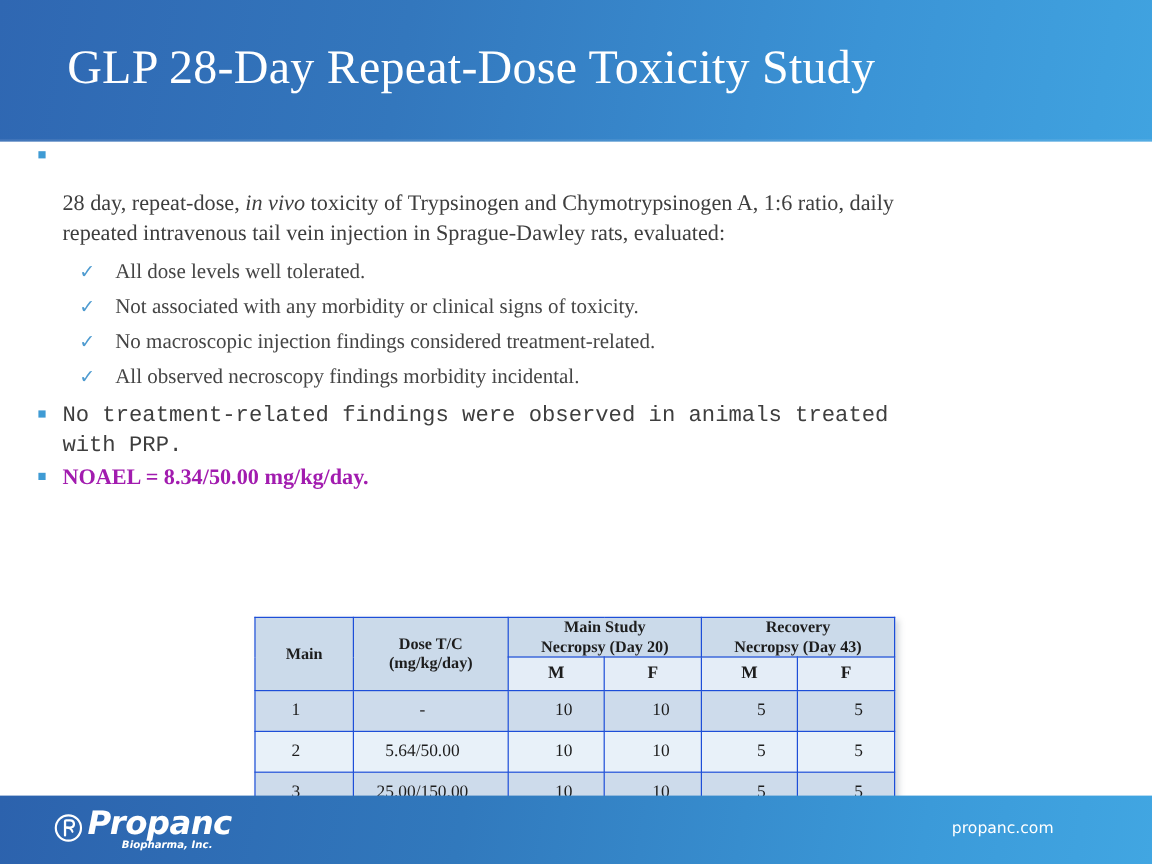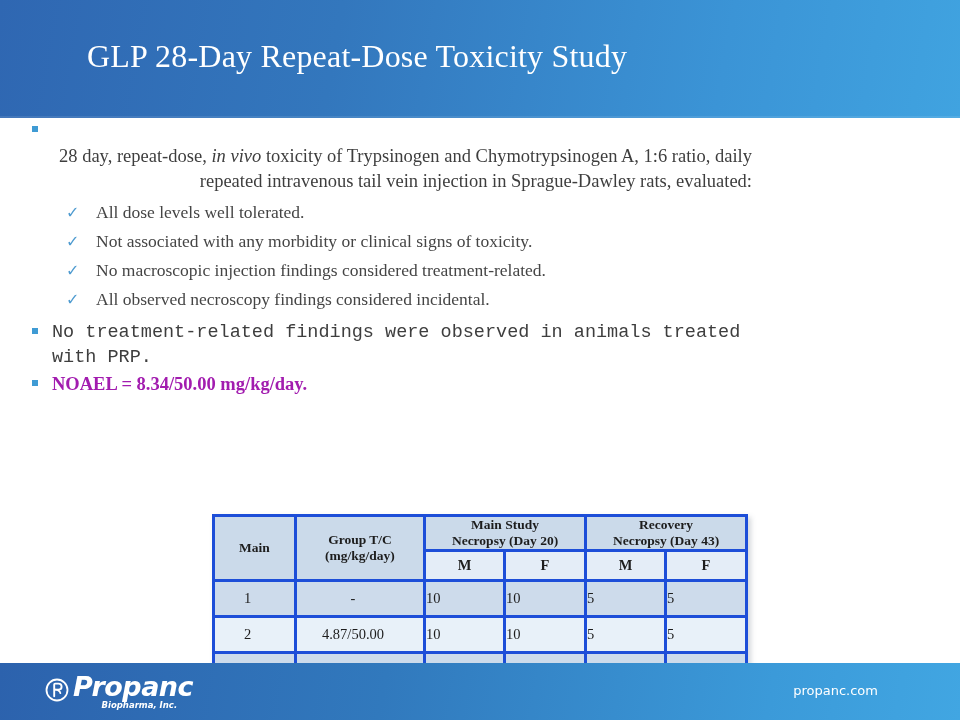--- a/index.html
+++ b/index.html
@@ -28,26 +28,25 @@
     position: absolute;
     left: 0; right: 0; bottom: 0;
     height: 2px;
     background: rgba(255,255,255,0.10);
   }
   .slide-title {
     position: absolute;
     left: 56px;
     top: 30px;
     font-family: "Liberation Serif", "DejaVu Serif", serif;
-    font-size: 32px;
+    font-size: 40px;
     line-height: 52px;
     color: #ffffff;
     letter-spacing: 0.2px;
     white-space: nowrap;
-    margin-left: 31px;
   }
 
   
   .content {
     position: absolute;
     left: 0;
     top: 118px;
     width: 960px;
     height: 545px;
   }
@@ -89,41 +88,41 @@
   }
   .b2 .check {
     position: absolute;
     left: 66px;
     top: 1px;
     color: #4e9bd0;
     font-size: 16px;
     line-height: 26px;
     font-family: "DejaVu Sans", sans-serif;
   }
-  .blk-1 { padding-top: 26px; text-align: right; }
+  .blk-1 { padding-top: 40px; }
   .sub-group { margin-top: 5px; }
   .after-sub { margin-top: 8px; font-family: Liberation Mono, monospace; }
   em.it { font-style: italic; }
 
   
   .table-wrap {
     position: absolute;
     left: 212px;
     top: 396px;
     width: 533px;
   }
   table.studytable {
     border-collapse: collapse;
     width: 533px;
     table-layout: fixed;
     box-shadow: 3px 3px 5px rgba(120,130,140,0.30);
     background: #dce7f2;
   }
   table.studytable td, table.studytable th {
-    border: 3px solid #1d4ed8;
+    border: 1px solid #1d4ed8;
     font-family: "Liberation Serif", "DejaVu Serif", serif;
     color: #1d1d1d;
     padding: 0;
   }
   .hd {
     background: #cbdaea;
     font-weight: bold;
     font-size: 13.5px;
     line-height: 16px;
     text-align: center;
@@ -139,21 +138,21 @@
   }
   .rowA { background: #cddbeb; }
   .rowB { background: #e8f1f9; }
   .cellnum {
     font-size: 14.5px;
     height: 33px;
     vertical-align: middle;
     text-align: center;
     color: #1d1d1d;
   }
-  .cellnum.mf { text-align: left; padding-right: 12px; }
+  .cellnum.mf { text-align: right; padding-right: 26px; }
   .cellnum.grp { text-align: center; padding-right: 14px; }
   .totalrow td {
     background: #cbdaea;
     font-size: 14.5px;
     height: 33px;
     vertical-align: middle;
     text-align: center;
   }
   .totalrow td.tlabel { font-weight: bold; text-align: center; padding-right: 8px; }
   .totalrow td.mf { padding-right: 26px; }
@@ -234,21 +233,21 @@
       <li class="b2">
         <span class="check">✓</span>
         <span>Not associated with any morbidity or clinical signs of toxicity.</span>
       </li>
       <li class="b2">
         <span class="check">✓</span>
         <span>No macroscopic injection  findings  considered treatment-related.</span>
       </li>
       <li class="b2">
         <span class="check">✓</span>
-        <span>All observed necroscopy findings considered incidental.</span>
+        <span>All observed necroscopy findings morbidity incidental.</span>
       </li>
     </div>
 
     <li class="b1 after-sub">
       <span class="marker"></span>
       <span>No treatment-related  findings  were observed in animals treated with PRP.</span>
     </li>
 
     <li class="b1 bold">
       <span class="marker"></span>
@@ -264,21 +263,21 @@
         <col style="width:129px">
         <col style="width:80px">
         <col style="width:81px">
         <col style="width:80px">
         <col style="width:81px">
       </colgroup>
       <thead>
         <tr>
           <th class="hd" rowspan="2" style="height:58px">Main</th>
           <th class="hd" rowspan="2">
-            <div>Group T/C</div>
+            <div>Dose T/C</div>
             <div>(mg/kg/day)</div>
           </th>
           <th class="hd" colspan="2" style="height:31px">
             <div>Main Study</div>
             <div>Necropsy (Day 20)</div>
           </th>
           <th class="hd" colspan="2">
             <div>Recovery</div>
             <div>Necropsy (Day 43)</div>
           </th>
@@ -294,21 +293,21 @@
         <tr class="rowA">
           <td class="cellnum grp">1</td>
           <td class="cellnum grp">-</td>
           <td class="cellnum mf">10</td>
           <td class="cellnum mf">10</td>
           <td class="cellnum mf">5</td>
           <td class="cellnum mf">5</td>
         </tr>
         <tr class="rowB">
           <td class="cellnum grp">2</td>
-          <td class="cellnum grp">4.87/50.00</td>
+          <td class="cellnum grp">5.64/50.00</td>
           <td class="cellnum mf">10</td>
           <td class="cellnum mf">10</td>
           <td class="cellnum mf">5</td>
           <td class="cellnum mf">5</td>
         </tr>
         <tr class="rowA">
           <td class="cellnum grp">3</td>
           <td class="cellnum grp">25.00/150.00</td>
           <td class="cellnum mf">10</td>
           <td class="cellnum mf">10</td>

